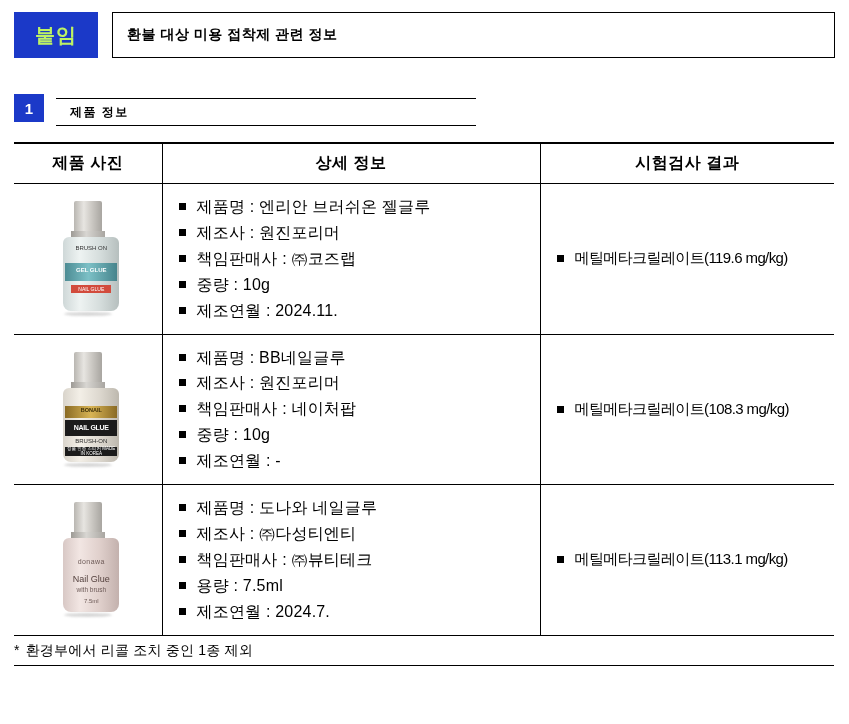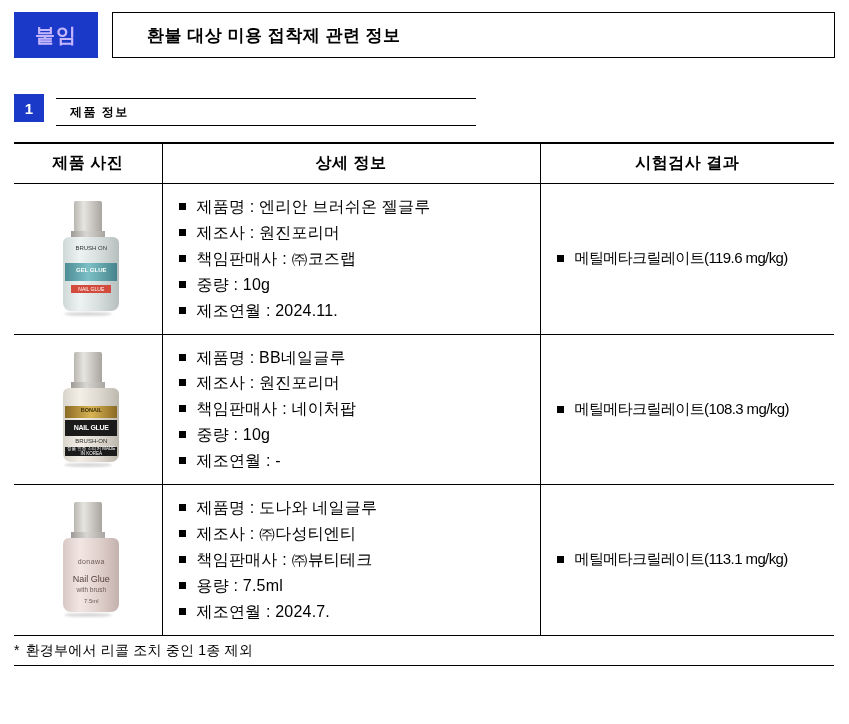--- a/index.html
+++ b/index.html
@@ -25,37 +25,37 @@
   
   .header-row {
     display: flex;
     align-items: stretch;
     margin-top: 12px;
     height: 46px;
   }
   .attach-badge {
     width: 84px;
     background: #1b39c8;
-    color: #c4b5fd;
+    color: #bef264;
     font-size: 20px;
     font-weight: bold;
     display: flex;
     align-items: center;
     justify-content: center;
     letter-spacing: 1px;
     flex: 0 0 auto;
   }
   .header-title-box {
     flex: 1 1 auto;
     margin-left: 14px;
     border: 1.5px solid #000000;
     display: flex;
     align-items: center;
-    padding-left: 34px;
-    font-size: 17px;
+    padding-left: 14px;
+    font-size: 14px;
     font-weight: bold;
     letter-spacing: 0.5px;
   }
 
   
   .section-row {
     display: flex;
     align-items: flex-end;
     margin-top: 26px;
     height: 42px;

